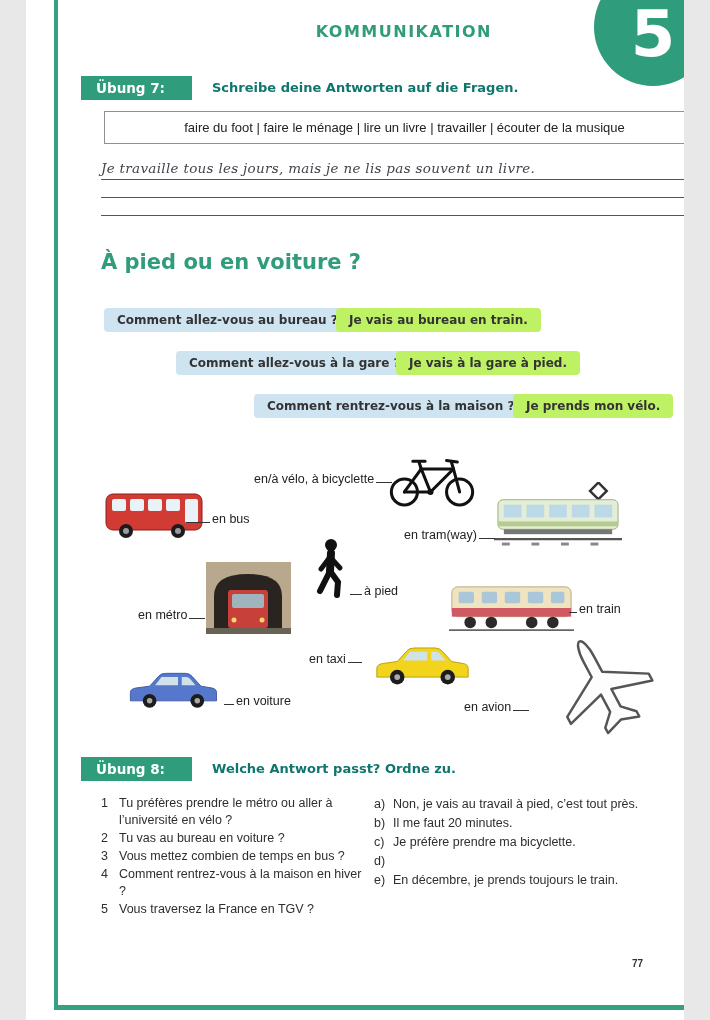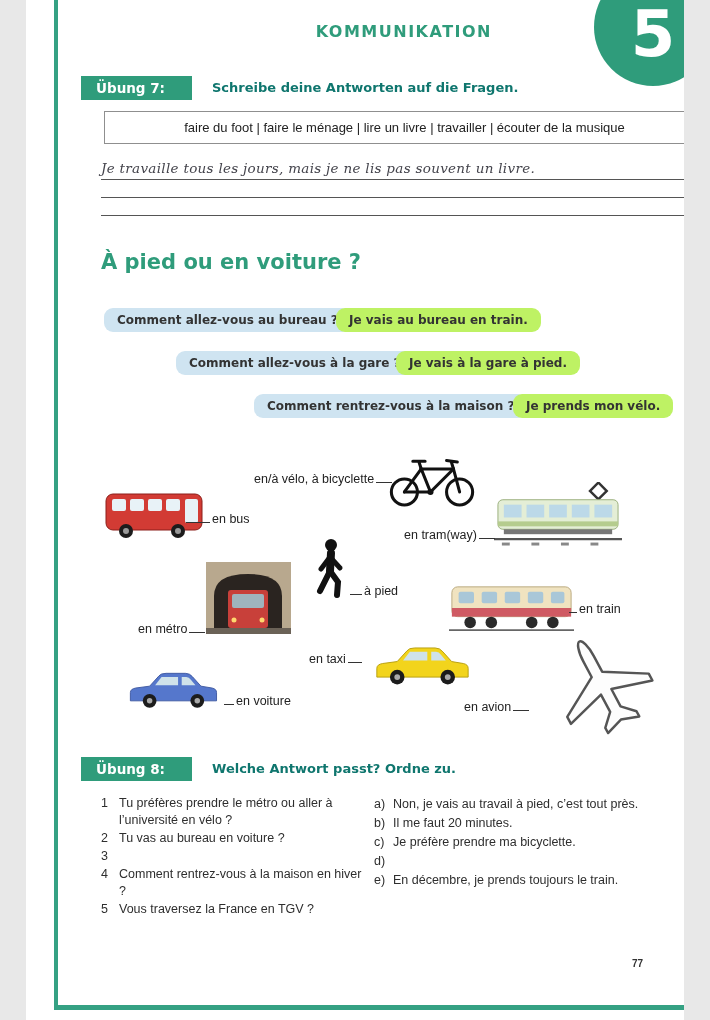--- a/index.html
+++ b/index.html
@@ -51,21 +51,21 @@
   }
   .blank-line{ height:18px; border-bottom:1px solid #555; }
 
   .section-title{
     position:absolute; left:75px; top:250px; color:#2f9c7b;
     font-family:"DejaVu Sans", sans-serif; font-weight:bold; font-size:21px;
   }
 
   
   .bubble{
-    position:absolute; border-radius:9px; padding:5px 13px; white-space:nowrap;
+    position:absolute; border-radius:4px; padding:5px 13px; white-space:nowrap;
     font-family:"DejaVu Sans", sans-serif; font-weight:bold; font-size:12px; color:#333;
   }
   .bubble.q{ background:#cfe4f1; }
   .bubble.a{ background:#bef264; }
 
   
   .transports{ position:absolute; left:0; top:450px; width:710px; height:305px; }
   .t-label{ position:absolute; font-size:12.5px; color:#222; white-space:nowrap; }
   .uline{
     display:inline-block; border-bottom:1.2px solid #333; height:0.85em; vertical-align:baseline; margin:0 2px;
@@ -177,21 +177,21 @@
 
     <svg class="t-icon" style="left:180px; top:112px;" width="85" height="72" viewBox="0 0 85 72">
       <rect width="85" height="72" fill="#b8a88e"></rect>
       <path d="M8,66 L8,34 Q8,12 42,12 Q76,12 76,34 L76,66 Z" fill="#2a2420"></path>
       <rect x="22" y="28" width="40" height="38" rx="3" fill="#c8403a"></rect>
       <rect x="26" y="32" width="32" height="14" rx="2" fill="#9fb4bd"></rect>
       <circle cx="28" cy="58" r="2.5" fill="#ffd76e"></circle>
       <circle cx="56" cy="58" r="2.5" fill="#ffd76e"></circle>
       <rect x="0" y="66" width="85" height="6" fill="#6b6257"></rect>
     </svg>
-    <div class="t-label" style="left:112px; top:172px;text-align:center;">
+    <div class="t-label" style="left:112px; top:158px;text-align:center;">
       <span>en métro</span><span class="uline" style="width:16px;"></span>
     </div>
 
     <svg class="t-icon" style="left:284px; top:88px;" width="42" height="62" viewBox="0 0 40 62">
       <circle cx="20" cy="7" r="6" fill="#111"></circle>
       <g stroke="#111" fill="none" stroke-linecap="round">
         <path d="M20,15 L19,33" stroke-width="8"></path>
         <path d="M19,19 L10,31" stroke-width="5"></path>
         <path d="M19,19 L29,30" stroke-width="5"></path>
         <path d="M19,33 L9,53" stroke-width="6"></path>
@@ -266,20 +266,21 @@
     <div class="q-item">
       <span class="qnum">1</span>
       <span>Tu préfères prendre le métro ou aller à l’université en vélo ?</span>
     </div>
     <div class="q-item">
       <span class="qnum">2</span>
       <span>Tu vas au bureau en voiture ?</span>
     </div>
     <div class="q-item">
       <span class="qnum">3</span>
+      <span>Vous mettez combien de temps en bus ?</span>
     </div>
     <div class="q-item">
       <span class="qnum">4</span>
       <span>Comment rentrez-vous à la maison en hiver ?</span>
     </div>
     <div class="q-item">
       <span class="qnum">5</span>
       <span>Vous traversez la France en TGV ?</span>
     </div>
   </div>

